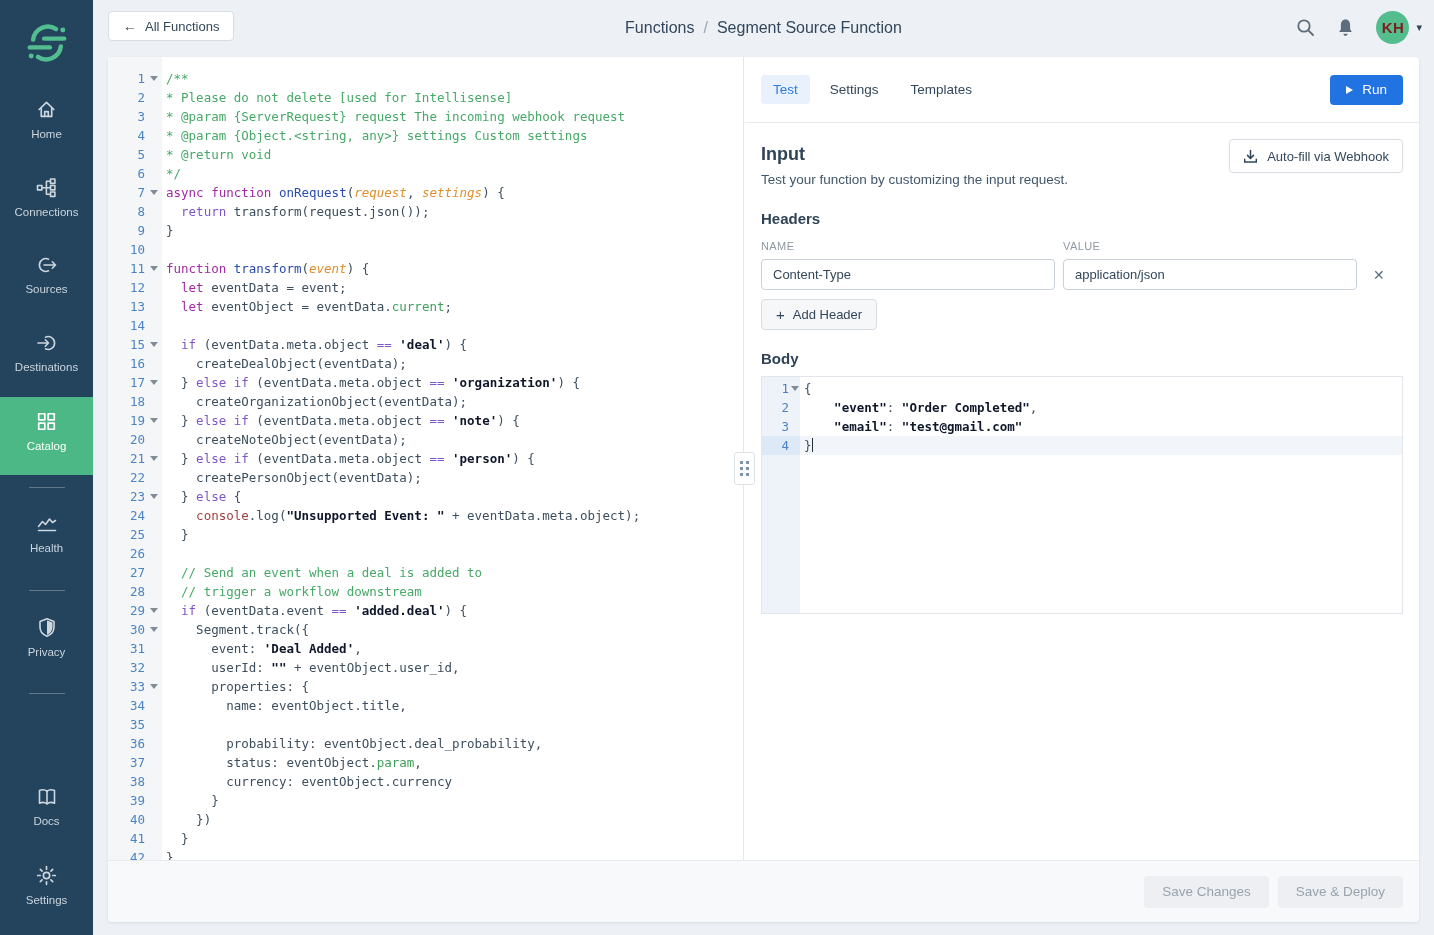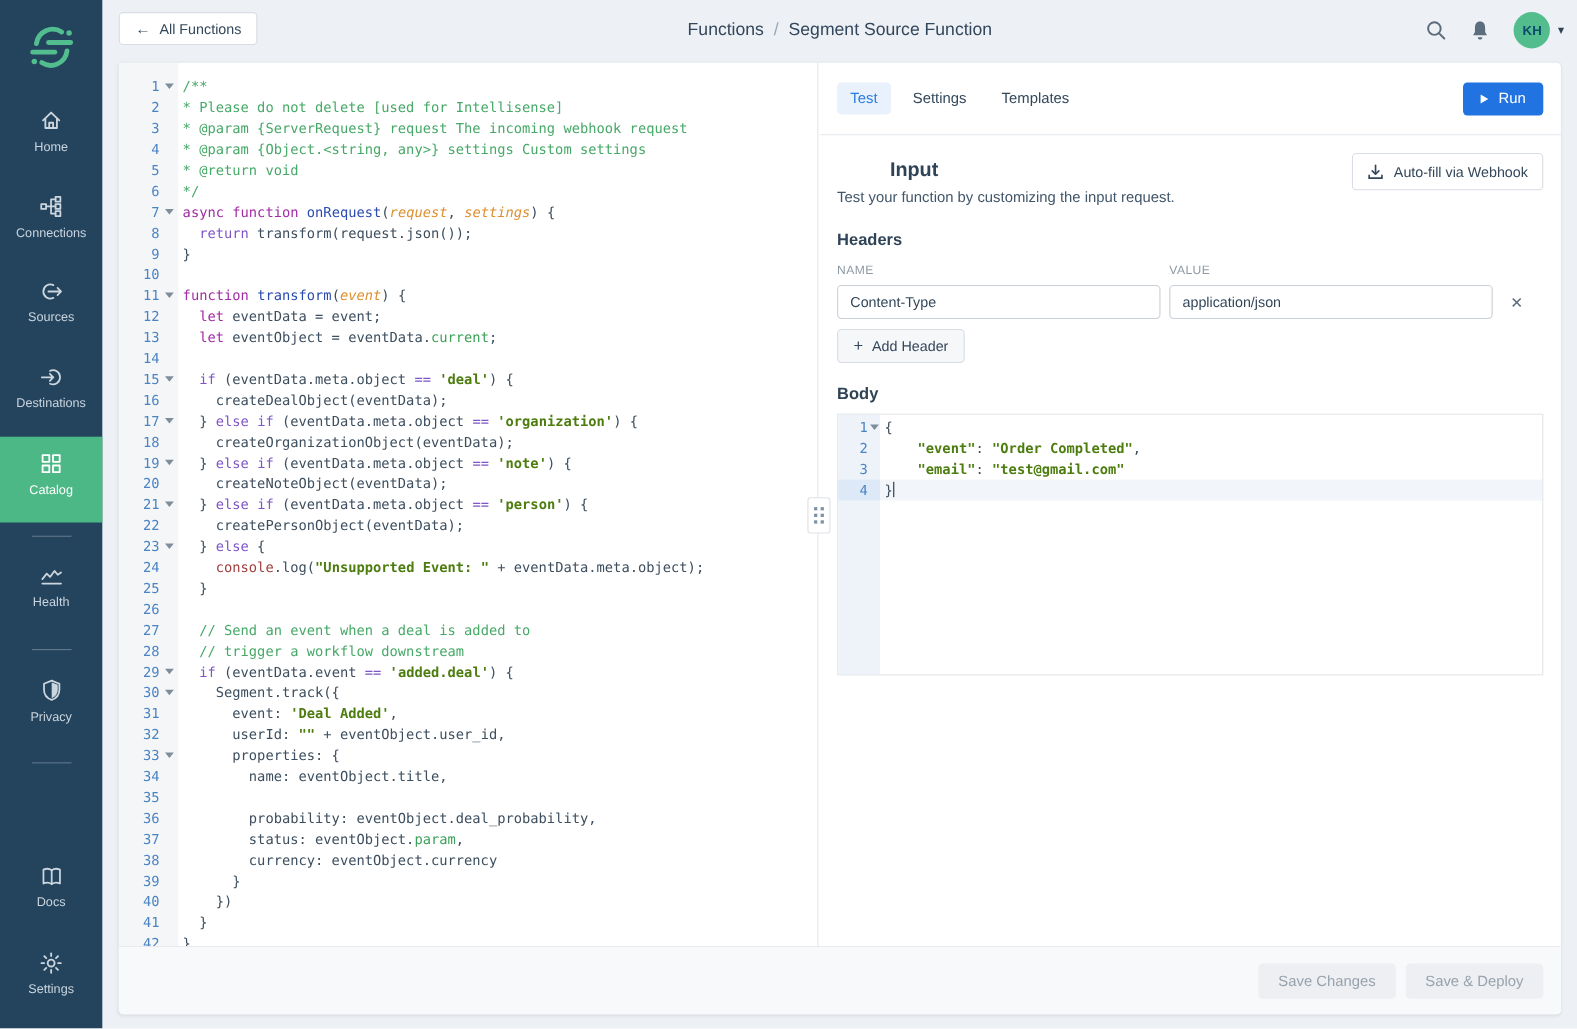--- a/index.html
+++ b/index.html
@@ -20,56 +20,56 @@
   
   .topbar { position:absolute; left:93px; top:0; right:0; height:55px; }
   .btn-back { position:absolute; left:15px; top:11px; height:30px; background:#fff; border:1px solid #d8dde3; border-radius:4px;
               font-size:13px; color:#33475a; display:flex; align-items:center; gap:8px; padding:0 14px; font-family:inherit; cursor:pointer; }
   .btn-back .arr { font-size:14px; line-height:1; }
   .breadcrumb { position:absolute; left:0; right:0; top:0; height:55px; display:flex; align-items:center; justify-content:center;
                 font-size:16px; color:#33475c; gap:9px; }
   .breadcrumb .sep { color:#9aa7b4; }
   .top-icons { position:absolute; right:12px; top:0; height:55px; display:flex; align-items:center; gap:21px; }
   .avatar-group { display:flex; align-items:center; gap:7px; cursor:pointer; }
-  .avatar { width:33px; height:33px; border-radius:50%; background:#53bd8e; color:#0c4a6e; font-size:12px; font-weight:bold;
+  .avatar { width:33px; height:33px; border-radius:50%; background:#53bd8e; color:#7f1d1d; font-size:15px; font-weight:bold;
             display:flex; align-items:center; justify-content:center; letter-spacing:.3px; }
   .caret { font-size:11px; color:#2f4356; }
 
   
   .card { position:absolute; left:108px; top:57px; width:1311px; height:865px; background:#fff; border-radius:4px;
           box-shadow:0 1px 3px rgba(25,40,60,.10); }
 
   
   .editor-pane { position:absolute; left:0; top:0; width:636px; height:803px; overflow:hidden; border-right:1px solid #e3e7ea; padding-top:12px; }
   .editor-pane::before { content:""; position:absolute; left:0; top:0; bottom:0; width:54px; background:#f5f6f7; }
   .code-row { position:relative; display:flex; height:19px; line-height:19px; font-family:"DejaVu Sans Mono",monospace; font-size:12.5px; white-space:pre; }
   .gutter-cell { flex:none; width:54px; text-align:right; padding-right:17px; color:#4b84c4; position:relative; z-index:1; }
   .fold { position:absolute; right:4px; top:7px; width:0; height:0; border-left:4px solid transparent; border-right:4px solid transparent;
           border-top:5px solid #7f8d9b; cursor:pointer; }
   .code-text { padding-left:4px; color:#3d4e5e; z-index:1; }
   .t-c { color:#47a968; } .t-k { color:#a22ba5; } .t-kc{ color:#7e56c8; } .t-o { color:#7e56c8; }
-  .t-fn{ color:#2a4bb0; } .t-s { color:#4d7c0f; font-weight:bold; } .t-p { color:#de8f2e; font-style:italic; }
+  .t-fn{ color:#2a4bb0; } .t-s { color:#0f172a; font-weight:bold; } .t-p { color:#de8f2e; font-style:italic; }
   .t-g { color:#3da05b; } .t-r { color:#a03e3e; }
 
   .drag-handle { position:absolute; left:626px; top:395px; width:21px; height:33px; background:#fff; border:1px solid #dde2e7;
                  border-radius:3px; display:grid; grid-template-columns:repeat(2,3px); grid-template-rows:repeat(3,3px);
                  gap:3px 3px; place-content:center; cursor:col-resize; z-index:3; }
   .drag-handle i { width:3px; height:3px; background:#7f93a8; }
 
   
   .panel { position:absolute; left:637px; top:0; right:0; height:803px; }
   .tabbar { height:66px; border-bottom:1px solid #e7eaee; display:flex; align-items:center; padding:0 16px; gap:8px; }
   .tab { font-size:13.5px; color:#33475a; padding:7px 12px; border-radius:4px; cursor:pointer; background:transparent; border:none; font-family:inherit; }
   .tab.active { color:#2b7ce0; background:#e8f1fc; }
   .run-btn { margin-left:auto; background:#2273e2; color:#fff; height:30px; padding:0 16px; border-radius:4px; font-size:13.5px;
              display:flex; align-items:center; gap:9px; border:none; font-family:inherit; cursor:pointer; }
   .play { width:0; height:0; border-left:7px solid #fff; border-top:4.5px solid transparent; border-bottom:4.5px solid transparent; }
 
   .panel-body { position:relative; padding:21px 16px 0; }
-  .input-title { font-size:18px; font-weight:bold; color:#2f4356;margin-left:48px; }
+  .input-title { font-size:18px; font-weight:bold; color:#2f4356; }
   .input-sub { font-size:13.5px; color:#42566a; margin-top:7px; }
   .autofill { position:absolute; top:16px; right:16px; height:17px; border:1px solid #d8dde3; background:#fff; border-radius:4px;
               font-size:13px; color:#33475a; display:flex; align-items:center; gap:9px; padding:16px 13px; font-family:inherit; cursor:pointer; }
   .hdr-title { margin-top:23px; font-size:15px; font-weight:bold; color:#2f4356; }
   .col-labels { display:flex; margin-top:13px; font-size:11px; color:#8e99a4; letter-spacing:.4px; }
   .col-labels .name-col { width:302px; }
   .header-row { display:flex; align-items:center; margin-top:7px; }
   .txt-input { width:294px; height:31px; border:1px solid #c9d0d7; border-radius:4px; padding:0 11px; font-size:13px; color:#33475a;
                background:#fff; font-family:inherit; }
   .txt-input + .txt-input { margin-left:8px; }

